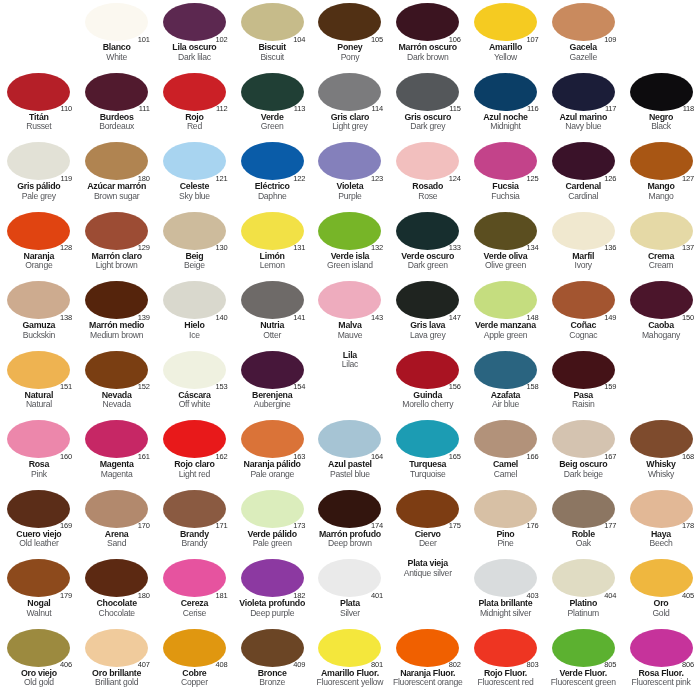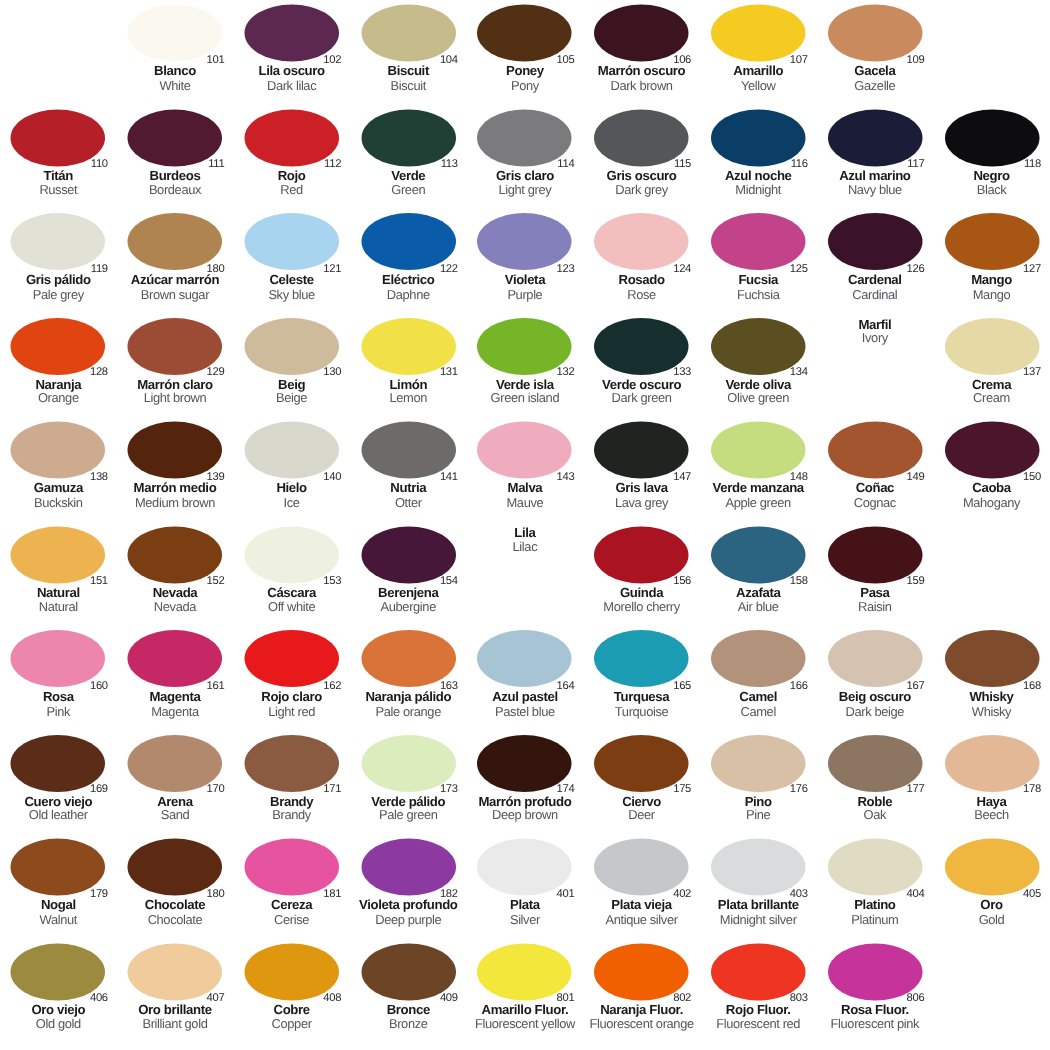--- a/index.html
+++ b/index.html
@@ -338,20 +338,24 @@
       </div>
       <div class="cell">
         <div class="swatch-wrap">
           <div class="swatch" style="background: rgb(91, 78, 32);"></div>
           <div class="code">134</div>
         </div>
         <div class="name-es">Verde oliva</div>
         <div class="name-en">Olive green</div>
       </div>
       <div class="cell">
+        <div class="swatch-wrap">
+          <div class="swatch" style="background: rgb(240, 232, 207);"></div>
+          <div class="code">136</div>
+        </div>
         <div class="name-es">Marfil</div>
         <div class="name-en">Ivory</div>
       </div>
       <div class="cell">
         <div class="swatch-wrap">
           <div class="swatch" style="background: rgb(229, 217, 166);"></div>
           <div class="code">137</div>
         </div>
         <div class="name-es">Crema</div>
         <div class="name-en">Cream</div>
@@ -676,24 +680,20 @@
       </div>
       <div class="cell">
         <div class="swatch-wrap">
           <div class="swatch" style="background: rgb(234, 234, 234);"></div>
           <div class="code">401</div>
         </div>
         <div class="name-es">Plata</div>
         <div class="name-en">Silver</div>
       </div>
       <div class="cell">
-        <div class="swatch-wrap">
-          <div class="swatch" style="background: rgb(197, 200, 203);"></div>
-          <div class="code">402</div>
-        </div>
         <div class="name-es">Plata vieja</div>
         <div class="name-en">Antique silver</div>
       </div>
       <div class="cell">
         <div class="swatch-wrap">
           <div class="swatch" style="background: rgb(217, 220, 221);"></div>
           <div class="code">403</div>
         </div>
         <div class="name-es">Plata brillante</div>
         <div class="name-en">Midnight silver</div>
@@ -764,20 +764,28 @@
         <div class="name-es">Naranja Fluor.</div>
         <div class="name-en">Fluorescent orange</div>
       </div>
       <div class="cell">
         <div class="swatch-wrap">
           <div class="swatch" style="background: rgb(238, 53, 34);"></div>
           <div class="code">803</div>
         </div>
         <div class="name-es">Rojo Fluor.</div>
         <div class="name-en">Fluorescent red</div>
+      </div>
+      <div class="cell">
+        <div class="swatch-wrap">
+          <div class="swatch" style="background: rgb(92, 177, 48);"></div>
+          <div class="code">805</div>
+        </div>
+        <div class="name-es">Verde Fluor.</div>
+        <div class="name-en">Fluorescent green</div>
       </div>
       <div class="cell">
         <div class="swatch-wrap">
           <div class="swatch" style="background: rgb(198, 51, 155);"></div>
           <div class="code">806</div>
         </div>
         <div class="name-es">Rosa Fluor.</div>
         <div class="name-en">Fluorescent pink</div>
       </div>
     </div>

